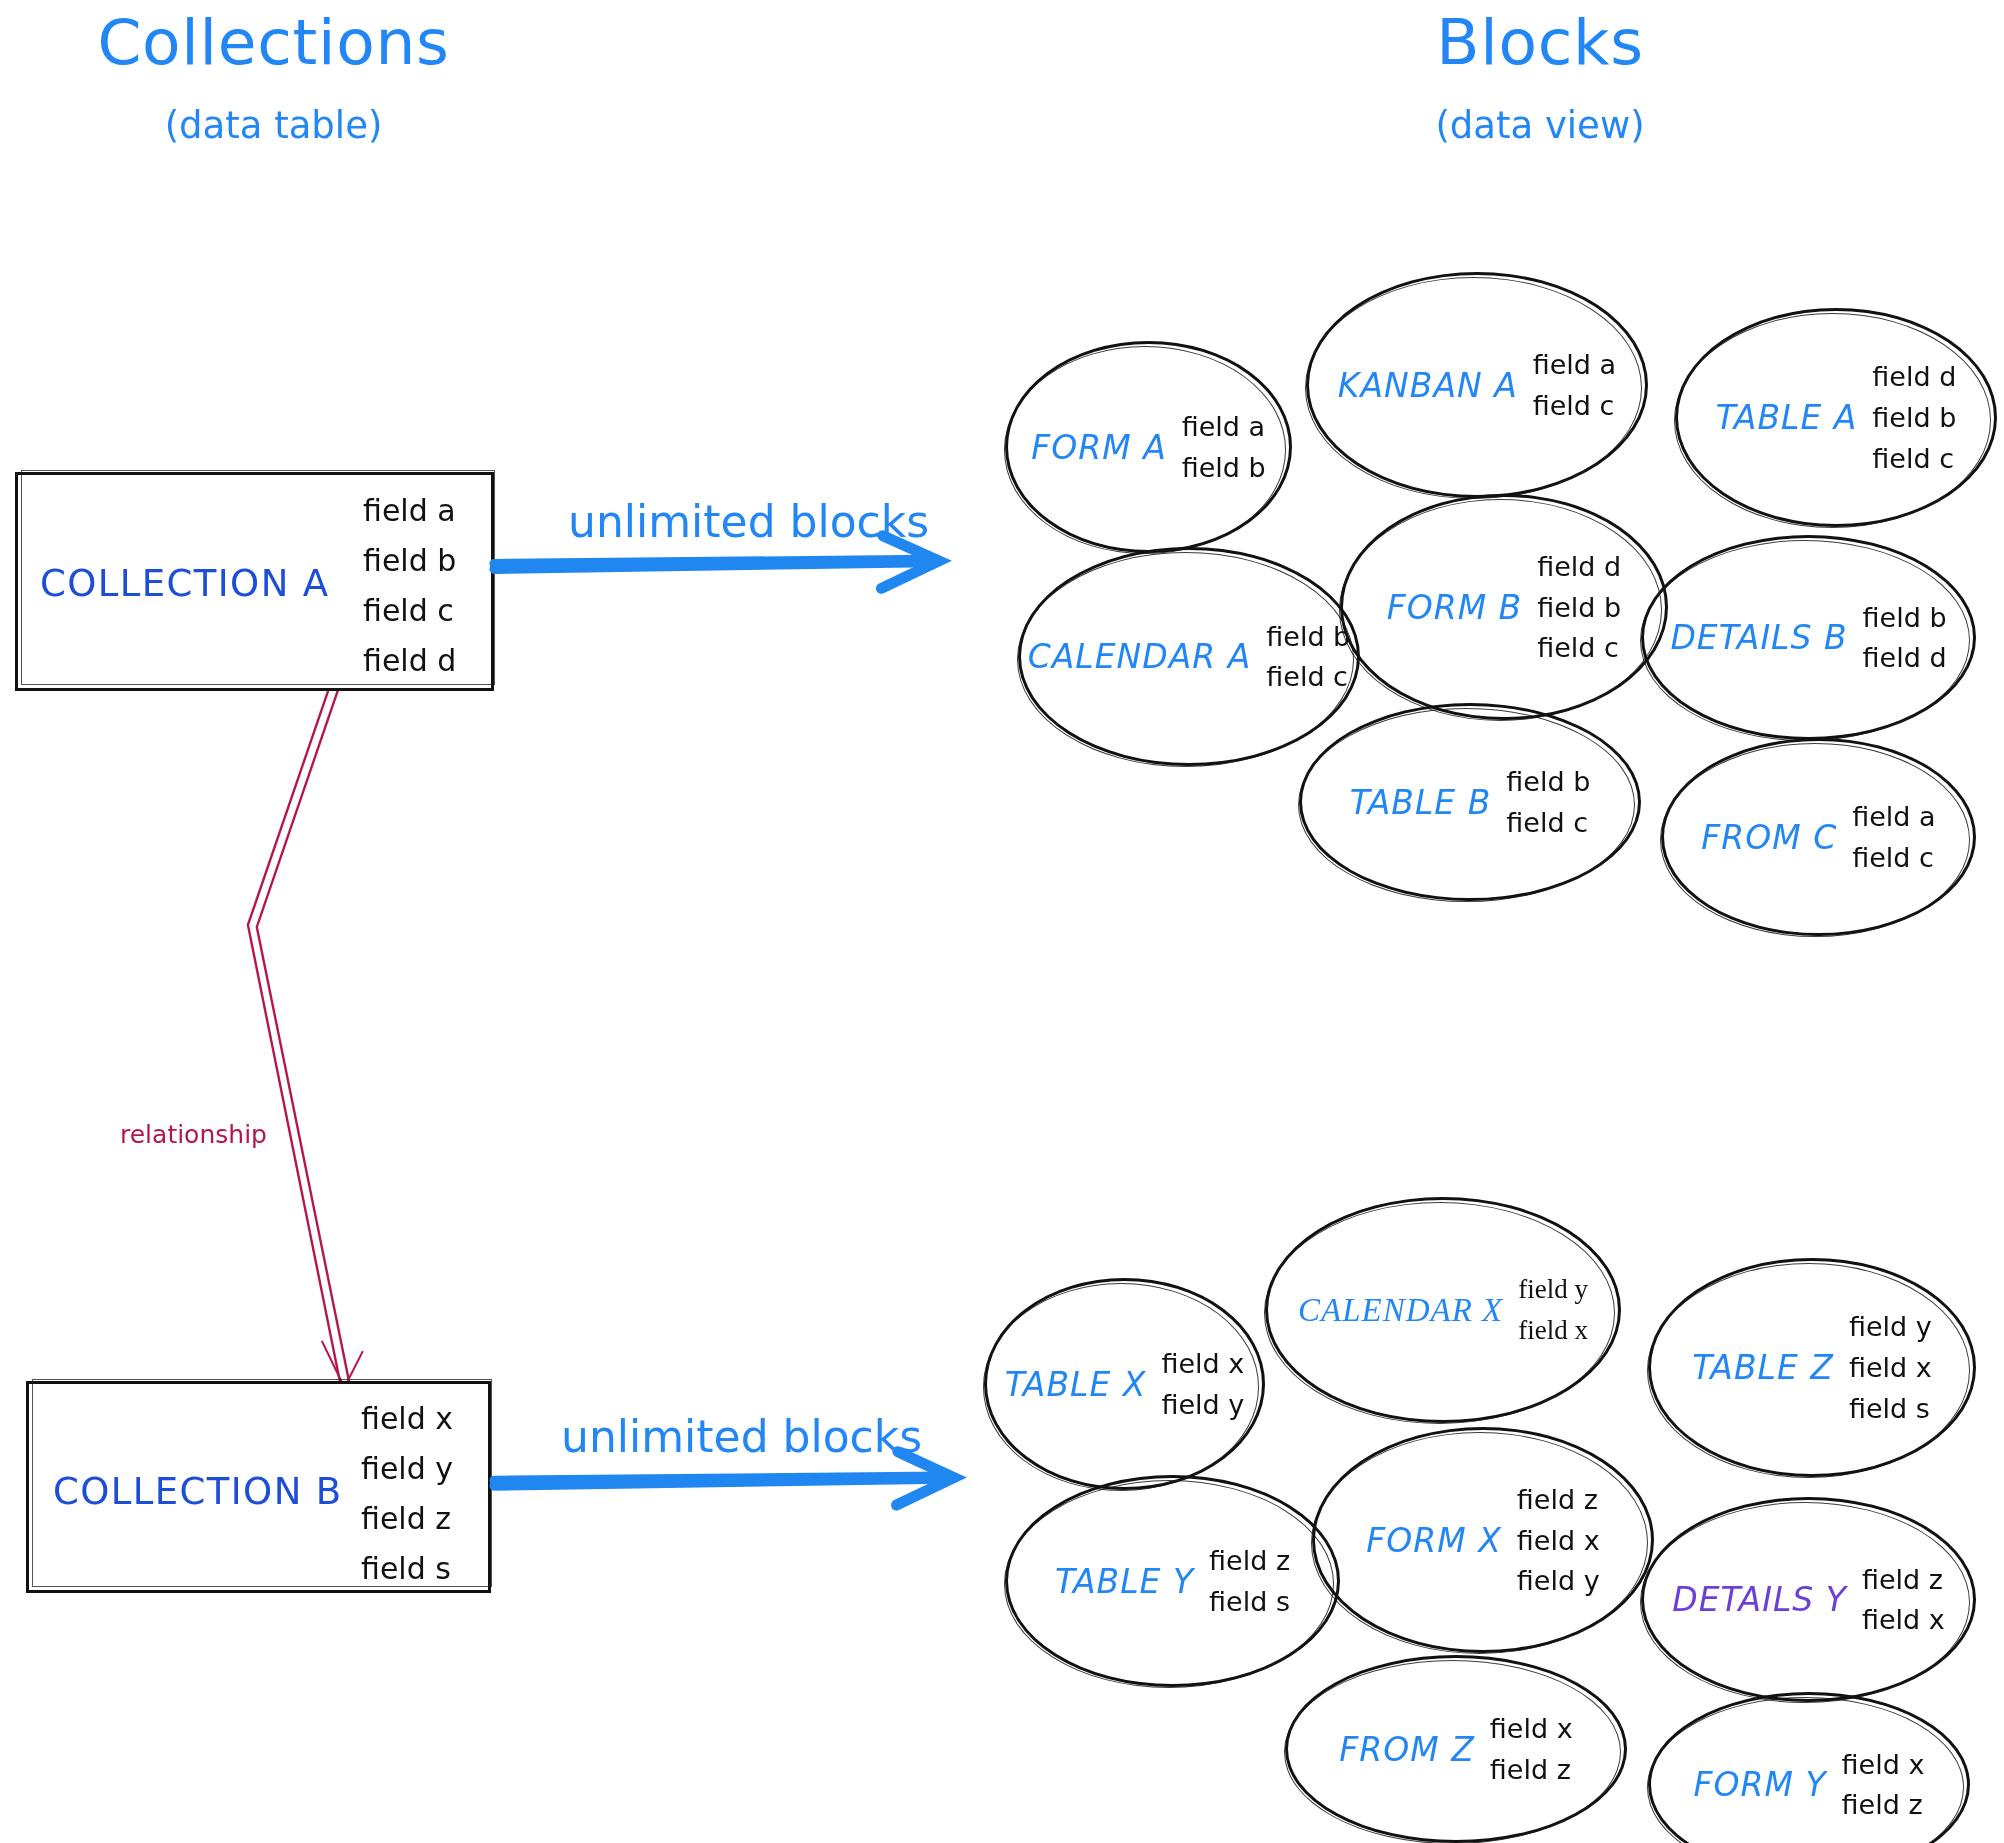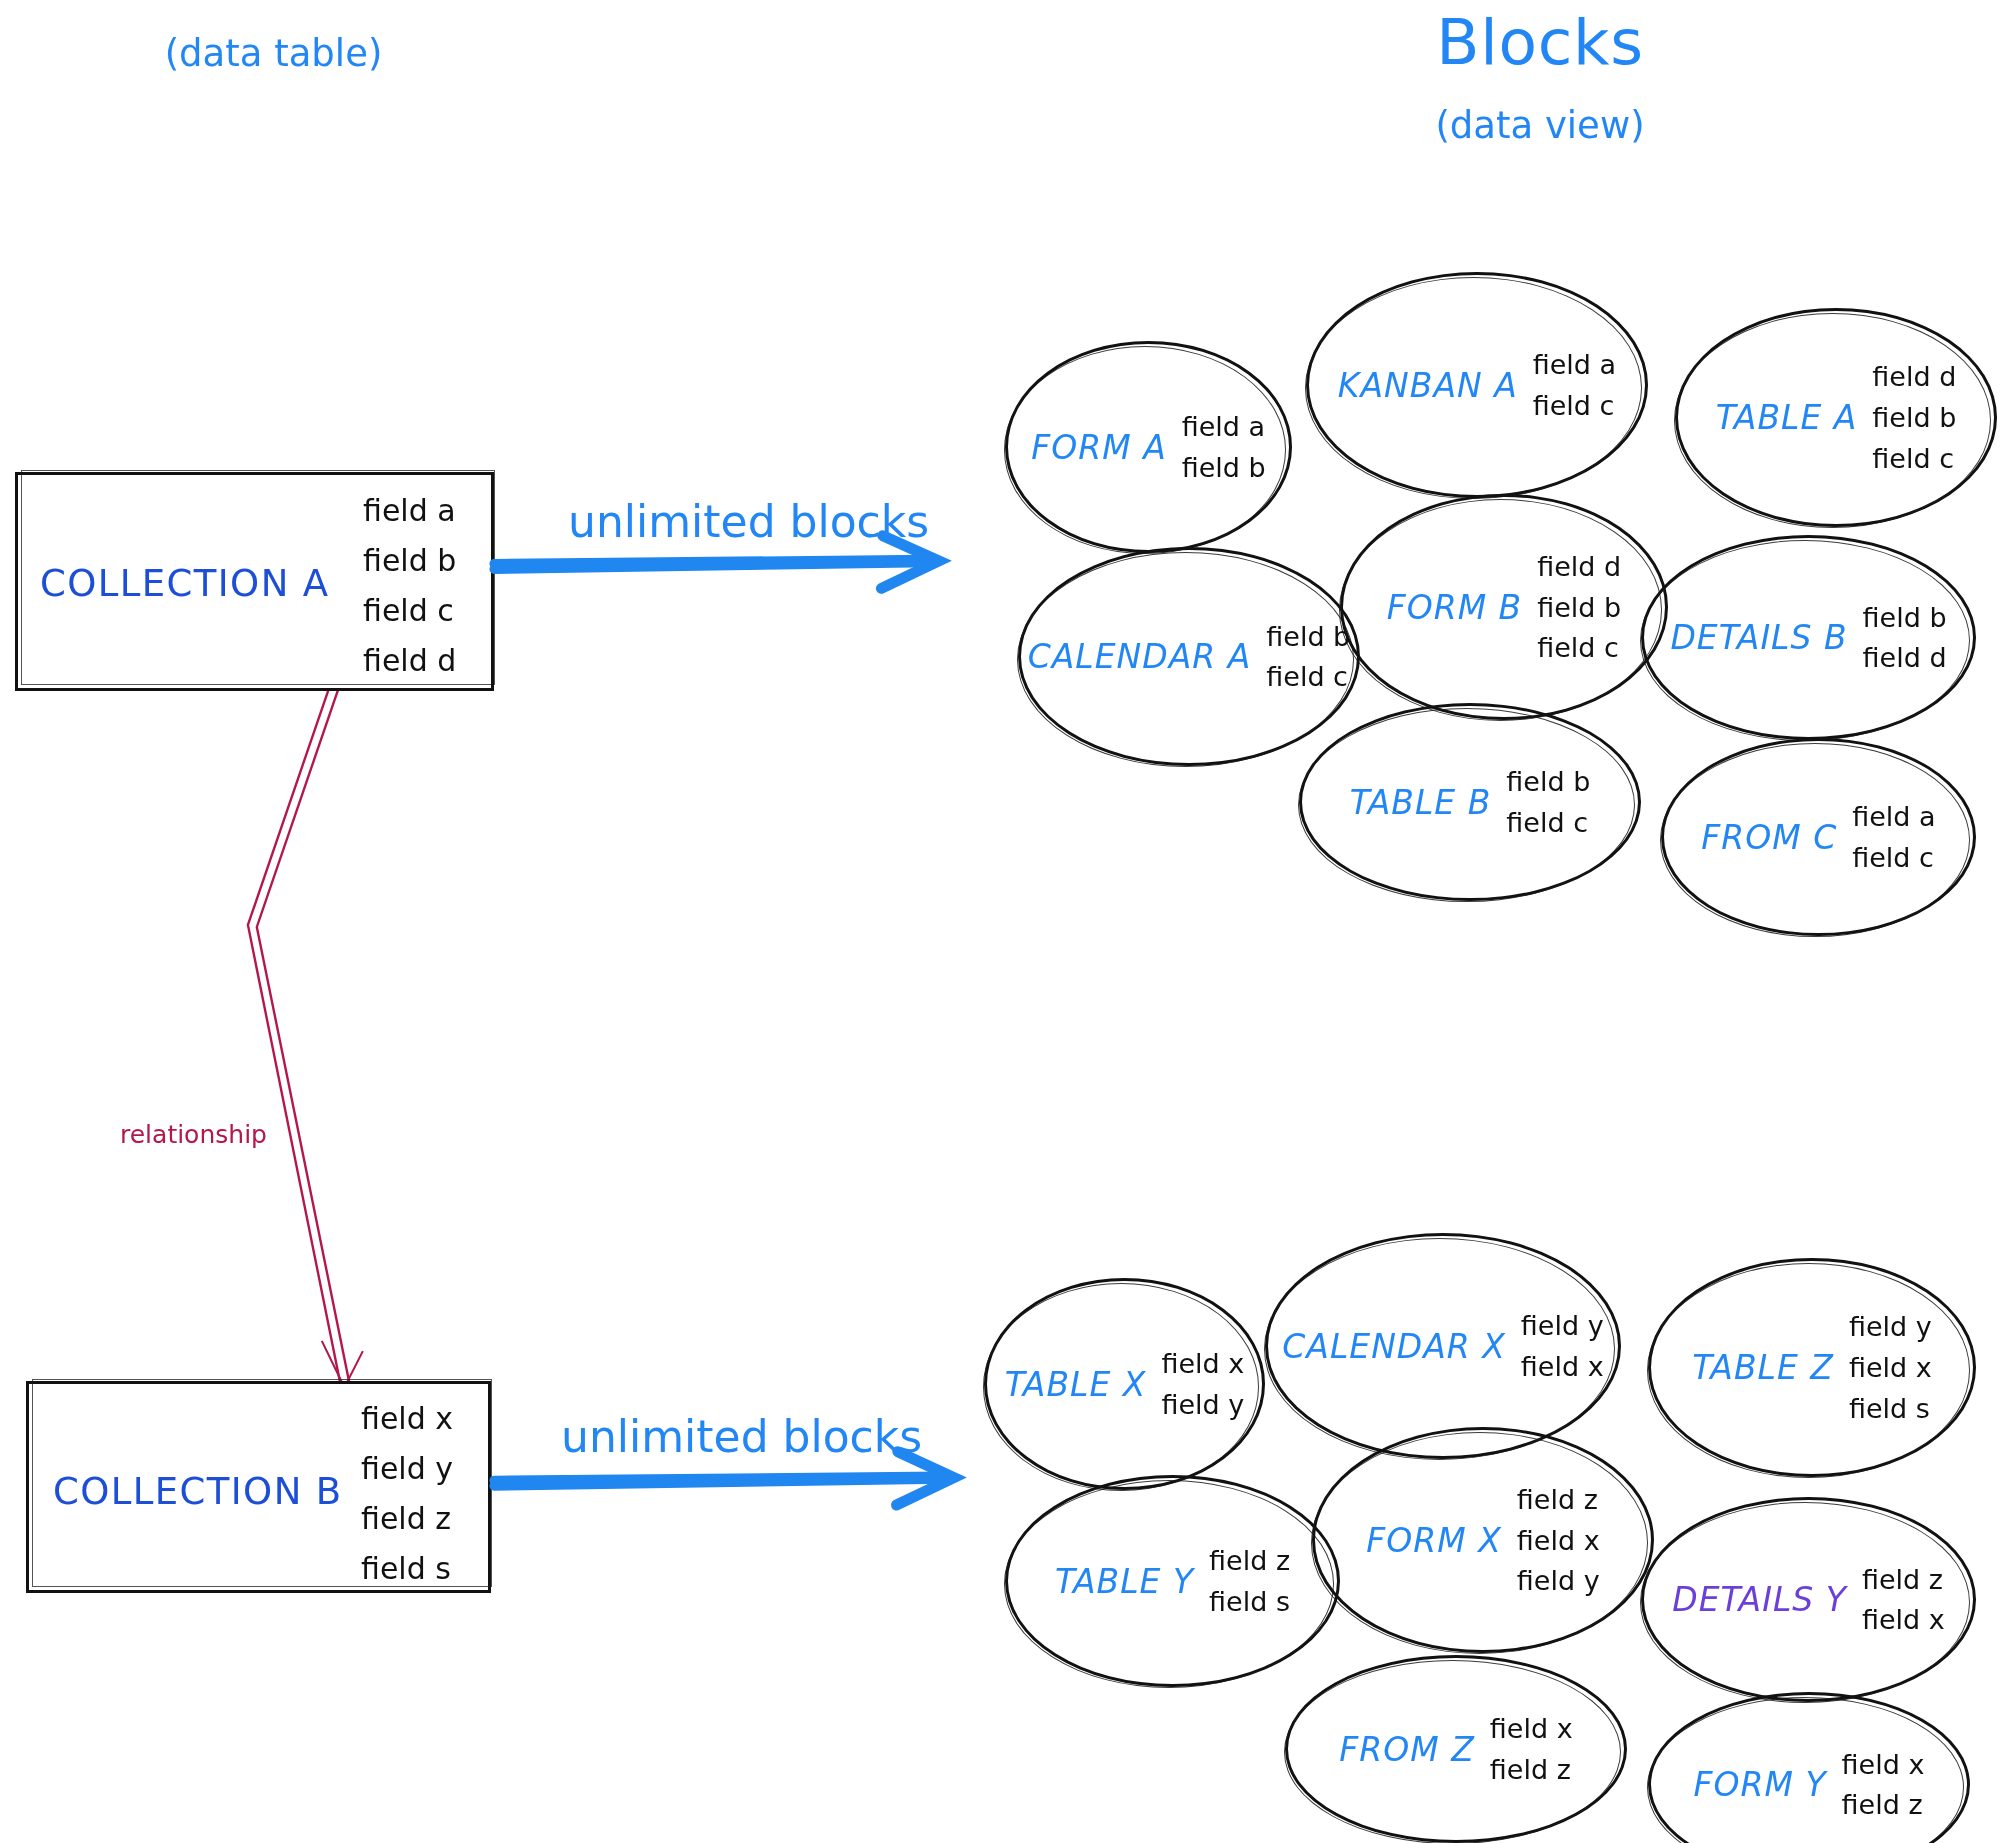--- a/index.html
+++ b/index.html
@@ -130,20 +130,21 @@
     white-space: nowrap;
   }
   svg { position: absolute; left: 0; top: 0; overflow: visible; }
 </style>
 </head>
 <body>
 
 <div id="canvas">
 
   <div class="heading" style="left:68px; top:6.8px; width:411px;">
+    <span class="h-main">Collections</span>
     <span class="h-sub">(data table)</span>
   </div>
 
   <div class="heading" style="left:1321px; top:6.8px; width:438px;">
     <span class="h-main">Blocks</span>
     <span class="h-sub">(data view)</span>
   </div>
 
   <svg width="2005" height="1843" style="pointer-events:none;" viewBox="0 0 2930 2694">
     <g stroke="#b4174b" stroke-width="3.5" fill="none">
@@ -278,21 +279,21 @@
   <div class="block-ellipse" style="left:984px; top:1278px; width:281px; height:212px;">
     <div class="block-inner">
       <span class="block-label">TABLE X</span>
       <span class="block-fields">
         <span class="fld">field x</span>
         <span class="fld">field y</span>
       </span>
     </div>
   </div>
 
-  <div class="block-ellipse" style="left:1265px; top:1233px; width:356px; height:226px;">
+  <div class="block-ellipse" style="left:1265px; top:1197px; width:356px; height:226px;font-family:Liberation Serif, serif;">
     <div class="block-inner">
       <span class="block-label">CALENDAR X</span>
       <span class="block-fields">
         <span class="fld">field y</span>
         <span class="fld">field x</span>
       </span>
     </div>
   </div>
 
   <div class="block-ellipse" style="left:1648px; top:1258px; width:328px; height:219px;">

